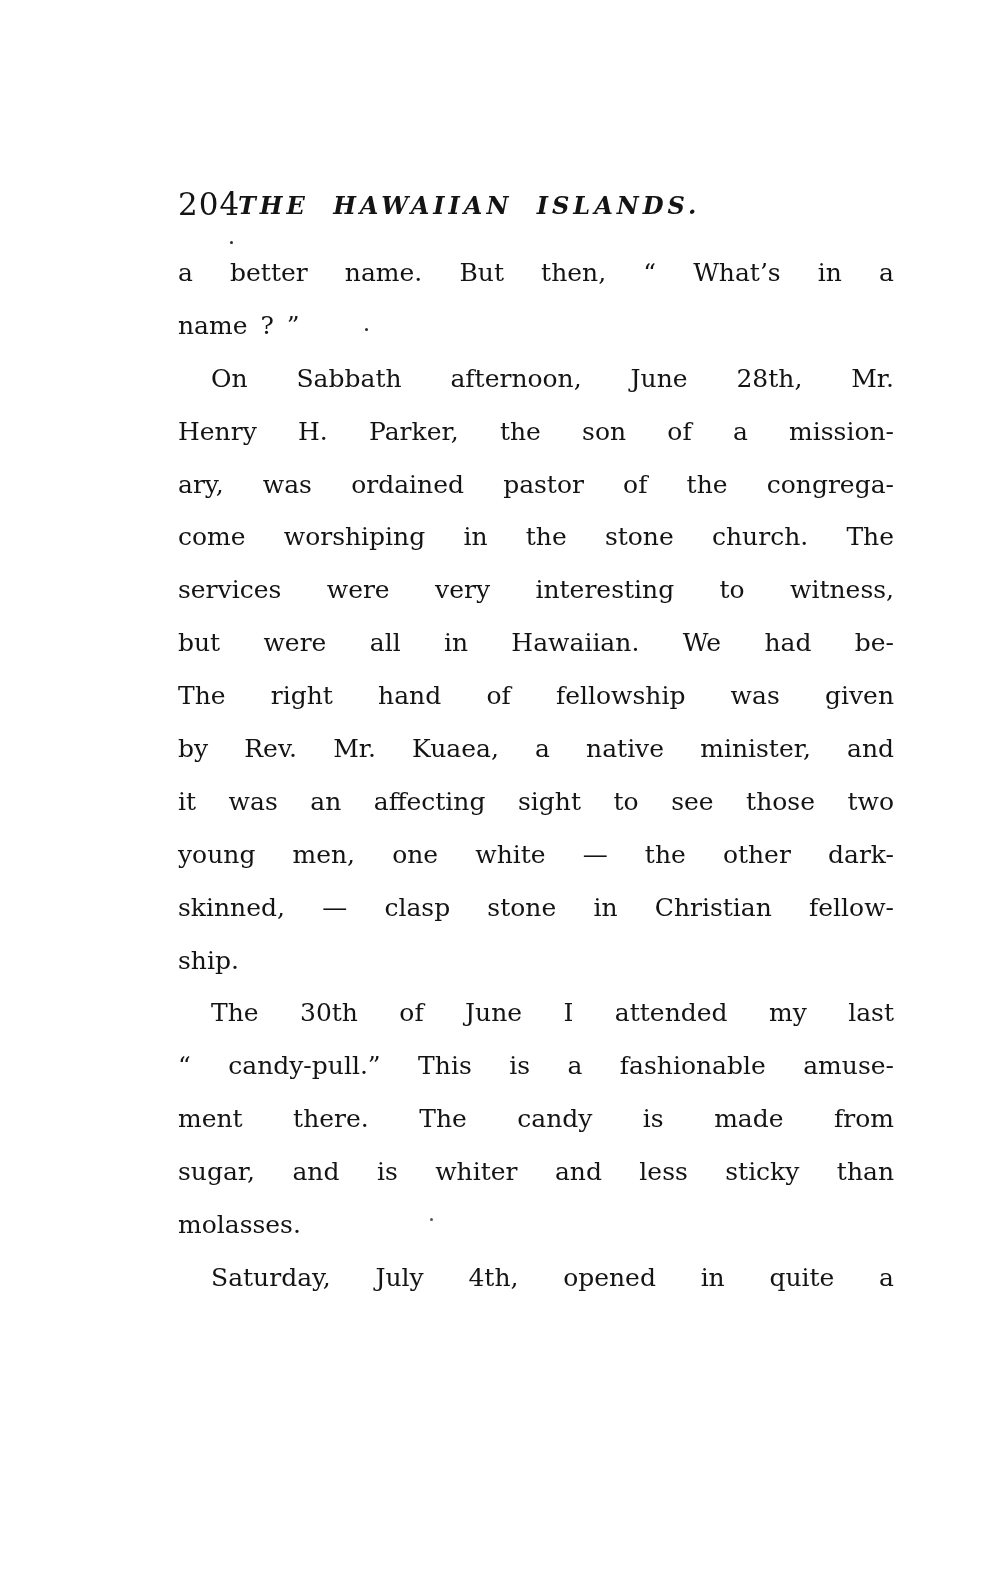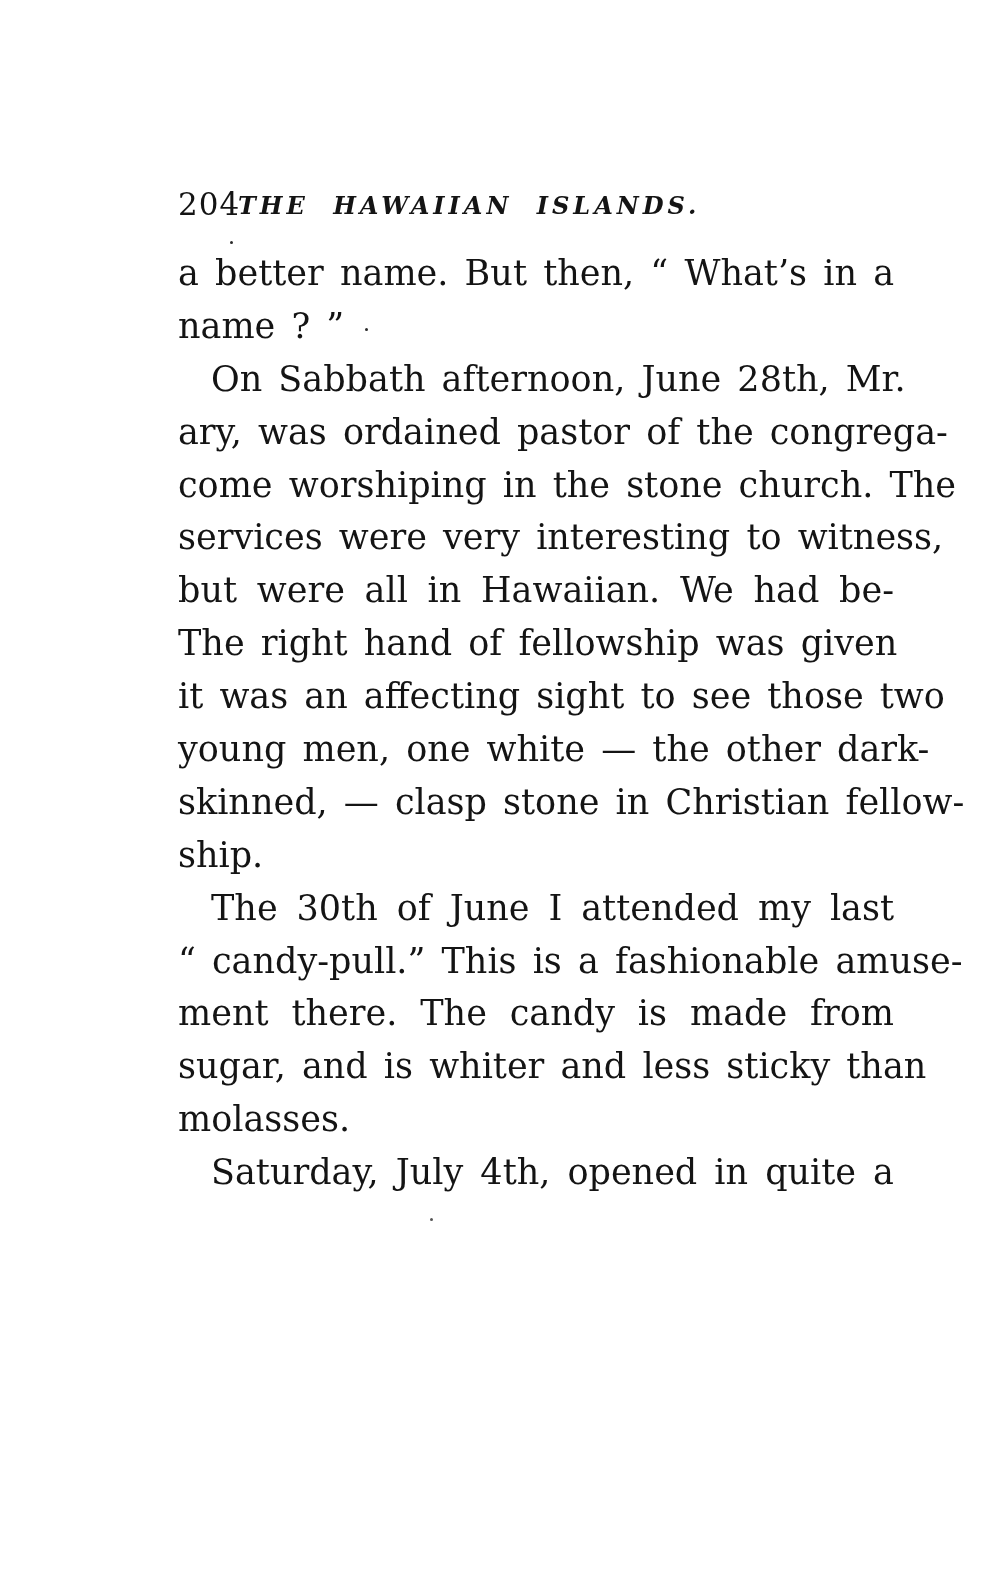--- a/index.html
+++ b/index.html
@@ -42,21 +42,21 @@
   }
   .body-text {
     position: absolute;
     top: 247px;
     left: 178px;
     width: 716px;
   }
   .line {
     height: 52.9px;
     line-height: 52.9px;
-    font-size: 35px;
+    font-size: 25px;
     word-spacing: 5px;
     text-align: justify;
     text-align-last: justify;
     text-justify: inter-word;
     white-space: nowrap;
     overflow: visible;
   }
   .line.indent { text-indent: 33px; }
   .line.no-justify {
     text-align: center;
@@ -78,25 +78,27 @@
 
   <div class="header">
     <div class="page-number">204</div>
     <div class="running-title">THE HAWAIIAN ISLANDS.</div>
   </div>
 
   <div class="body-text">
       <div class="line">a better name.  But then, “ What’s in a</div>
       <div class="line no-justify">name ? ”</div>
       <div class="line indent">On Sabbath afternoon, June 28th, Mr.</div>
+      <div class="line">Henry H. Parker, the son of a mission-</div>
       <div class="line">ary, was ordained pastor of the congrega-</div>
       <div class="line">come worshiping in the stone church.  The</div>
       <div class="line">services were very interesting to witness,</div>
       <div class="line">but were all in Hawaiian.  We had be-</div>
       <div class="line">The right hand of fellowship was given</div>
+      <div class="line">by Rev. Mr. Kuaea, a native minister, and</div>
       <div class="line">it was an affecting sight to see those two</div>
       <div class="line">young men, one white — the other dark-</div>
       <div class="line">skinned, — clasp stone in Christian fellow-</div>
       <div class="line no-justify">ship.</div>
       <div class="line indent">The 30th of June I attended my last</div>
       <div class="line">“ candy-pull.”  This is a fashionable amuse-</div>
       <div class="line">ment there.  The candy is made from</div>
       <div class="line">sugar, and is whiter and less sticky than</div>
       <div class="line no-justify">molasses.</div>
       <div class="line indent">Saturday, July 4th, opened in quite a</div>

